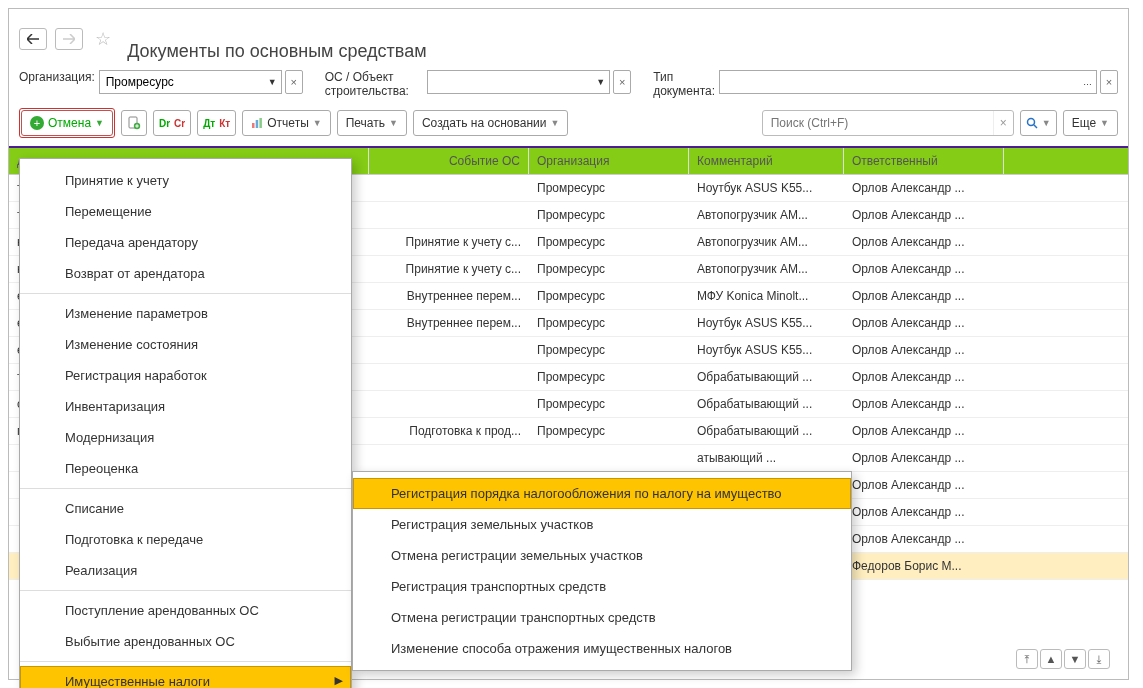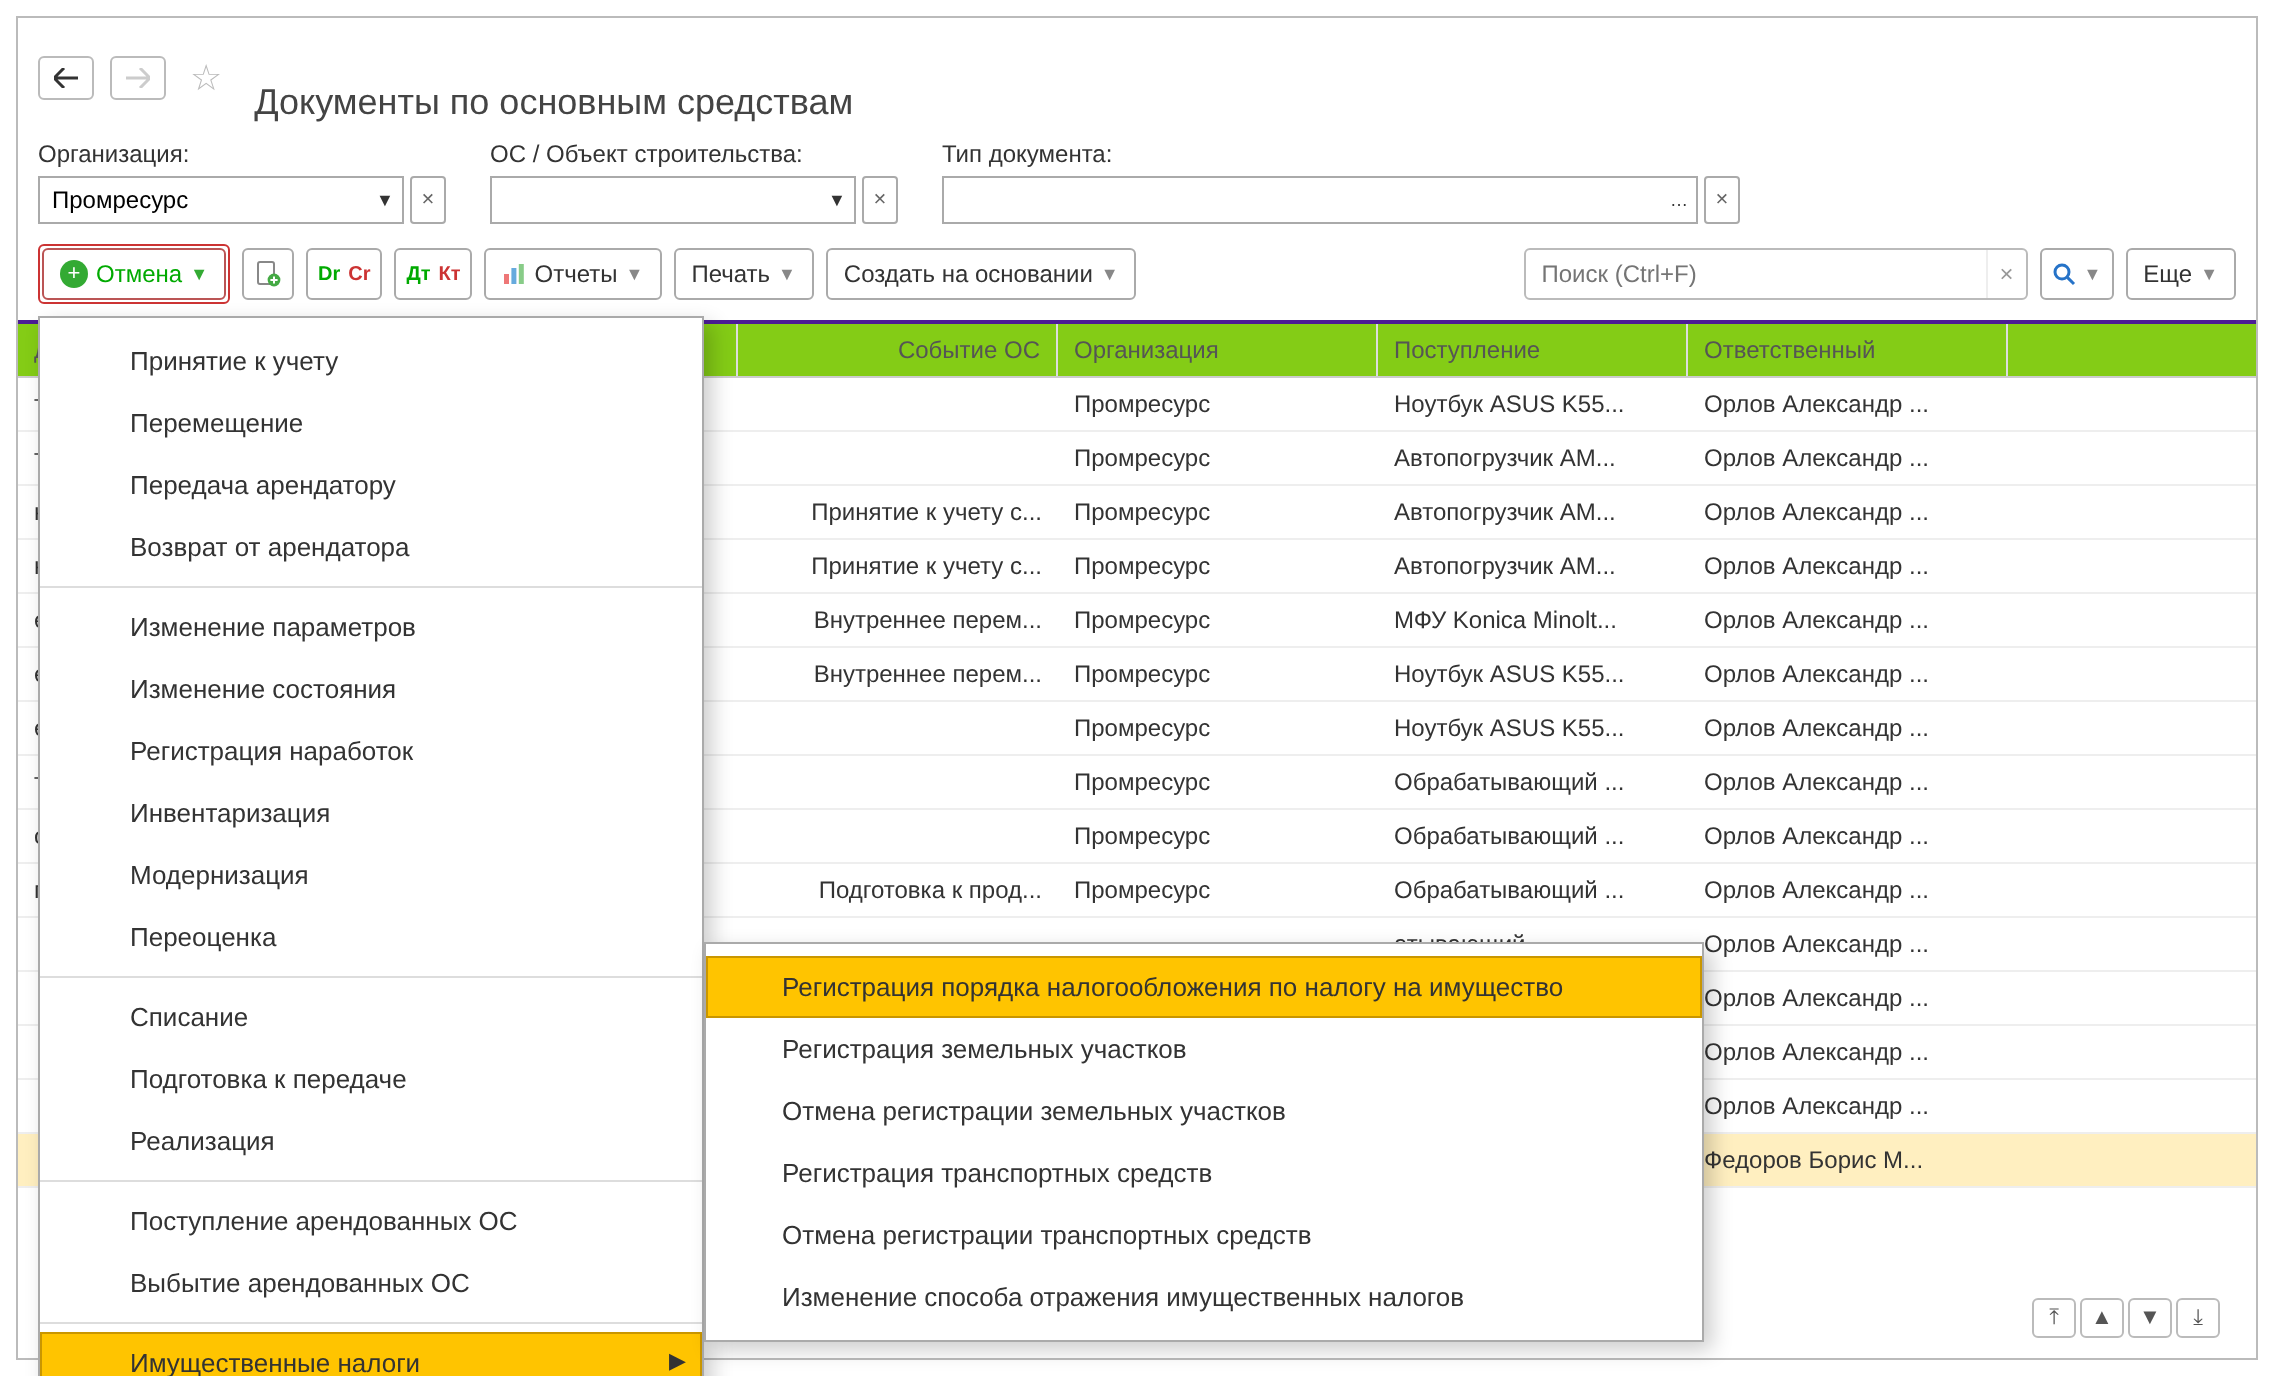--- a/index.html
+++ b/index.html
@@ -41,21 +41,21 @@
   .nav-btn.disabled { color: #bbb; }
   .star { color: #bbb; font-size: 18px; margin-left: 4px; }
   .page-title { font-size: 18px; color: #444; margin-left: 8px; margin-top: 26px; }
   
   .filter-row {
     display: flex;
     padding: 0 10px 4px 10px;
     gap: 22px;
     align-items: flex-start;
   }
-  .filter-block { display: flex; flex-direction: column; gap: 4px; }
+  .filter-block { display: flex; flex-direction: row; gap: 4px; }
   .filter-label { font-size: 12px; color: #333; }
   .combo {
     display: flex;
     align-items: center;
     height: 24px;
   }
   .combo-input {
     border: 1px solid #aaa;
     border-right: none;
     height: 24px;
@@ -336,21 +336,21 @@
       <span>Еще</span>
       <span class="dd">▼</span>
     </span>
   </div>
 
   <div class="grid">
     <div class="grid-head">
       <div class="cell col-doctype">документа</div>
       <div class="cell col-event">Событие ОС</div>
       <div class="cell col-org">Организация</div>
-      <div class="cell col-comment">Поступление</div>
+      <div class="cell col-comment">Комментарий</div>
       <div class="cell col-resp">Ответственный</div>
     </div>
     <div class="grid-body" id="grid-body">
         <div class="row">
           <div class="cell col-doctype">треннее потреб...</div>
           <div class="cell col-event"></div>
           <div class="cell col-org">Промресурс</div>
           <div class="cell col-comment">Ноутбук ASUS K55...</div>
           <div class="cell col-resp">Орлов Александр ...</div>
         </div>

